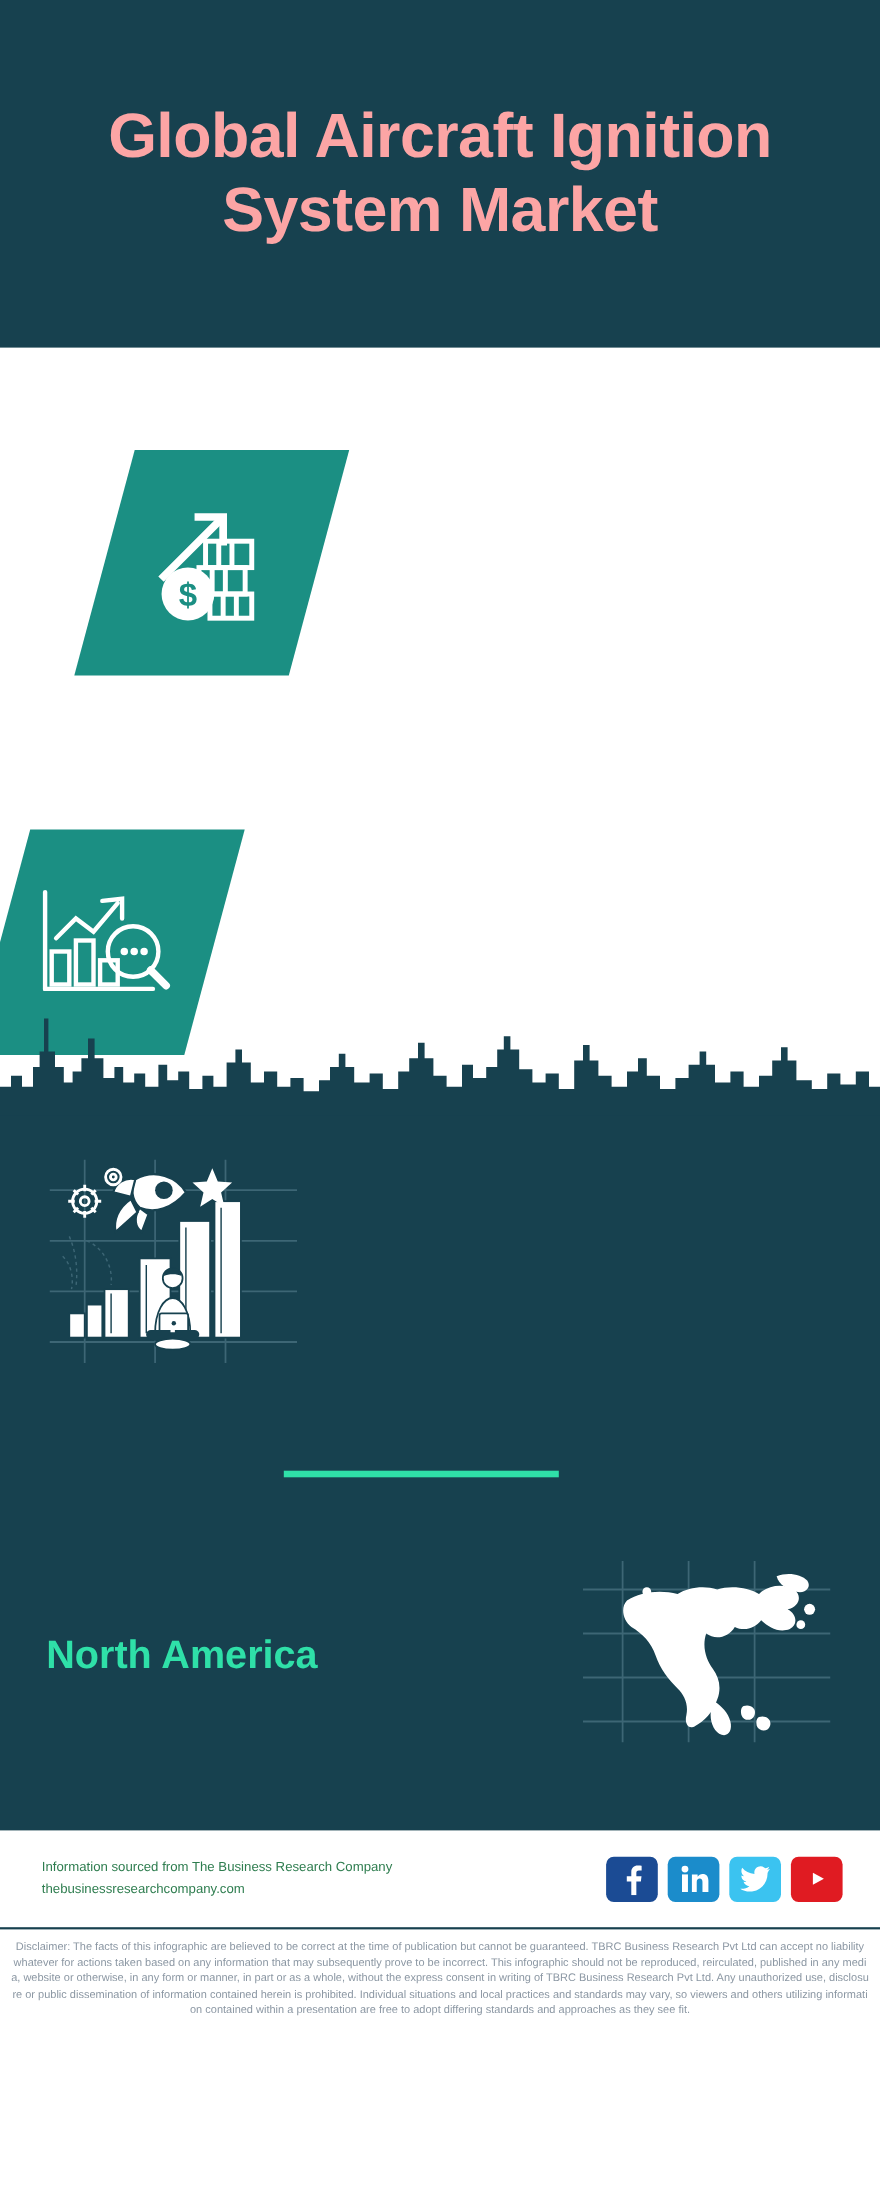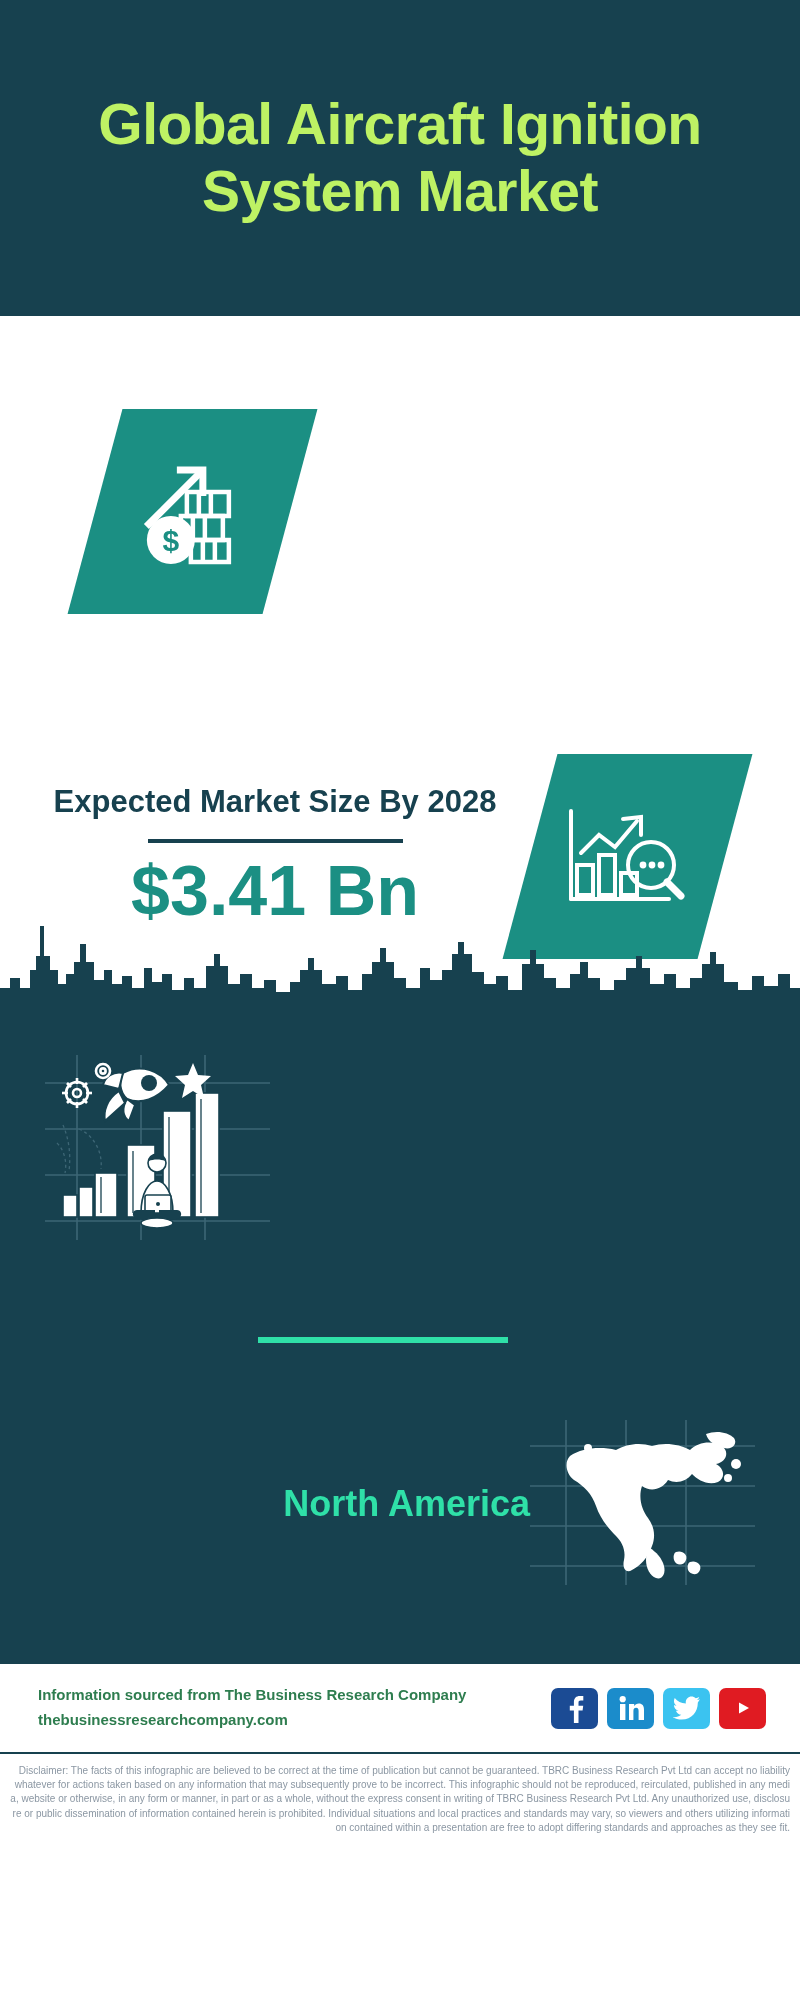--- a/index.html
+++ b/index.html
@@ -17,21 +17,21 @@
   .header {
     background:#17414f;
     width:800px;
     height:316px;
     display:flex;
     align-items:center;
     justify-content:center;
     padding:0 40px;
   }
   .header h1 {
-    color:#bef264;
+    color:#fca5a5;
     font-size:57px;
     line-height:1.17;
     font-weight:bold;
     text-align:center;
     letter-spacing:-0.5px;
   }
 
   
   .stat-growth {
     position:relative;
@@ -134,21 +134,21 @@
 
   .region-row {
     position:absolute;
     top:400px;
     left:0;
     width:800px;
     height:200px;
     display:flex;
     align-items:center;
   }
-  .region-copy { flex:1; text-align:right; padding-left:42px; }
+  .region-copy { flex:1; text-align:left; padding-left:42px; }
   .region-name {
     color:#2fe0a8;
     font-size:36px;
     font-weight:bold;
     line-height:1.2;
   }
   .region-sub {
     color:#ffffff;
     font-size:33px;
     line-height:1.25;
@@ -162,44 +162,43 @@
     height:90px;
     background:#ffffff;
     display:flex;
     align-items:center;
     padding:0 34px 0 38px;
     border-bottom:2px solid #17414f;
   }
   .footer-text { flex:1; }
   .footer-text div {
     color:#2e7d4f;
-    font-size:15px;
+    font-size:12px;
     line-height:1.65;
-    font-weight:bold;
   }
   .social { display:flex; gap:9px; align-items:center; }
   .sbtn {
     width:47px; height:41px;
     border-radius:7px;
     display:flex; align-items:center; justify-content:center;
   }
   .fb { background:#1b4b94; }
   .li { background:#1b8ccb; }
   .tw { background:#3bc3f0; }
   .yt { background:#e01b22; }
   .sbtn svg { display:block; }
 
   
   .disclaimer {
     width:800px;
     padding:10px 10px 0 10px;
     color:#8b97a3;
     font-size:10px;
     line-height:1.42;
-    text-align:right;
+    text-align:center;
     word-break:break-all;
   }
 </style>
 </head>
 <body>
 
 <div class="infographic">
 
   <div class="header">
     <h1>Global Aircraft Ignition System Market</h1>
@@ -225,25 +224,20 @@
             <line x1="82" y1="88" x2="82" y2="110"></line>
           </g>
           <circle cx="38" cy="88" r="24" fill="#ffffff"></circle>
           <text x="38" y="99" font-size="30" font-weight="bold" fill="#1b8f83" text-anchor="middle" font-family="'Liberation Sans',sans-serif">$</text>
         </svg>
       </div>
     </div>
   </div>
 
   <div class="stat-size">
-    <div class="stat-text">
-      <div class="stat-label">Expected Market Size By 2028</div>
-      <div class="rule"></div>
-      <div class="stat-value">$3.41 Bn</div>
-    </div>
     <div class="para-box">
       <div class="para-inner">
         <svg width="125" height="115" viewBox="0 0 125 115">
           <g stroke="#ffffff" stroke-width="4" fill="none" stroke-linecap="round">
             <polyline points="16,54 34,36 50,48 72,22"></polyline>
             <polyline points="58,20 76,18 76,36"></polyline>
             <rect x="12" y="66" width="16" height="30"></rect>
             <rect x="34" y="56" width="16" height="40"></rect>
             <rect x="56" y="74" width="16" height="22"></rect>
             <line x1="6" y1="100" x2="104" y2="100"></line>

